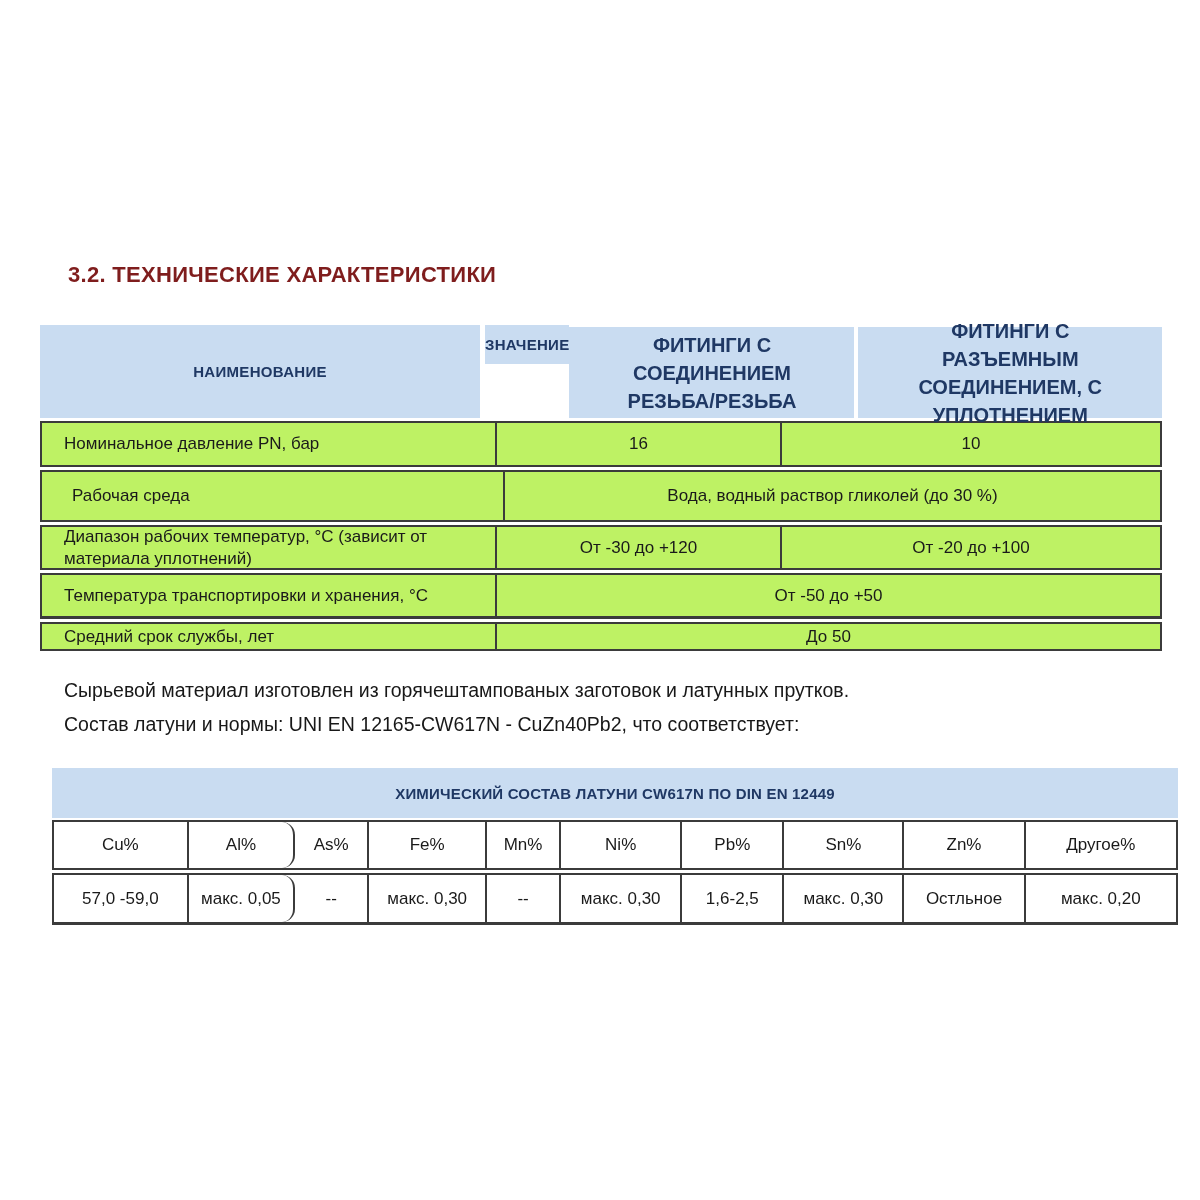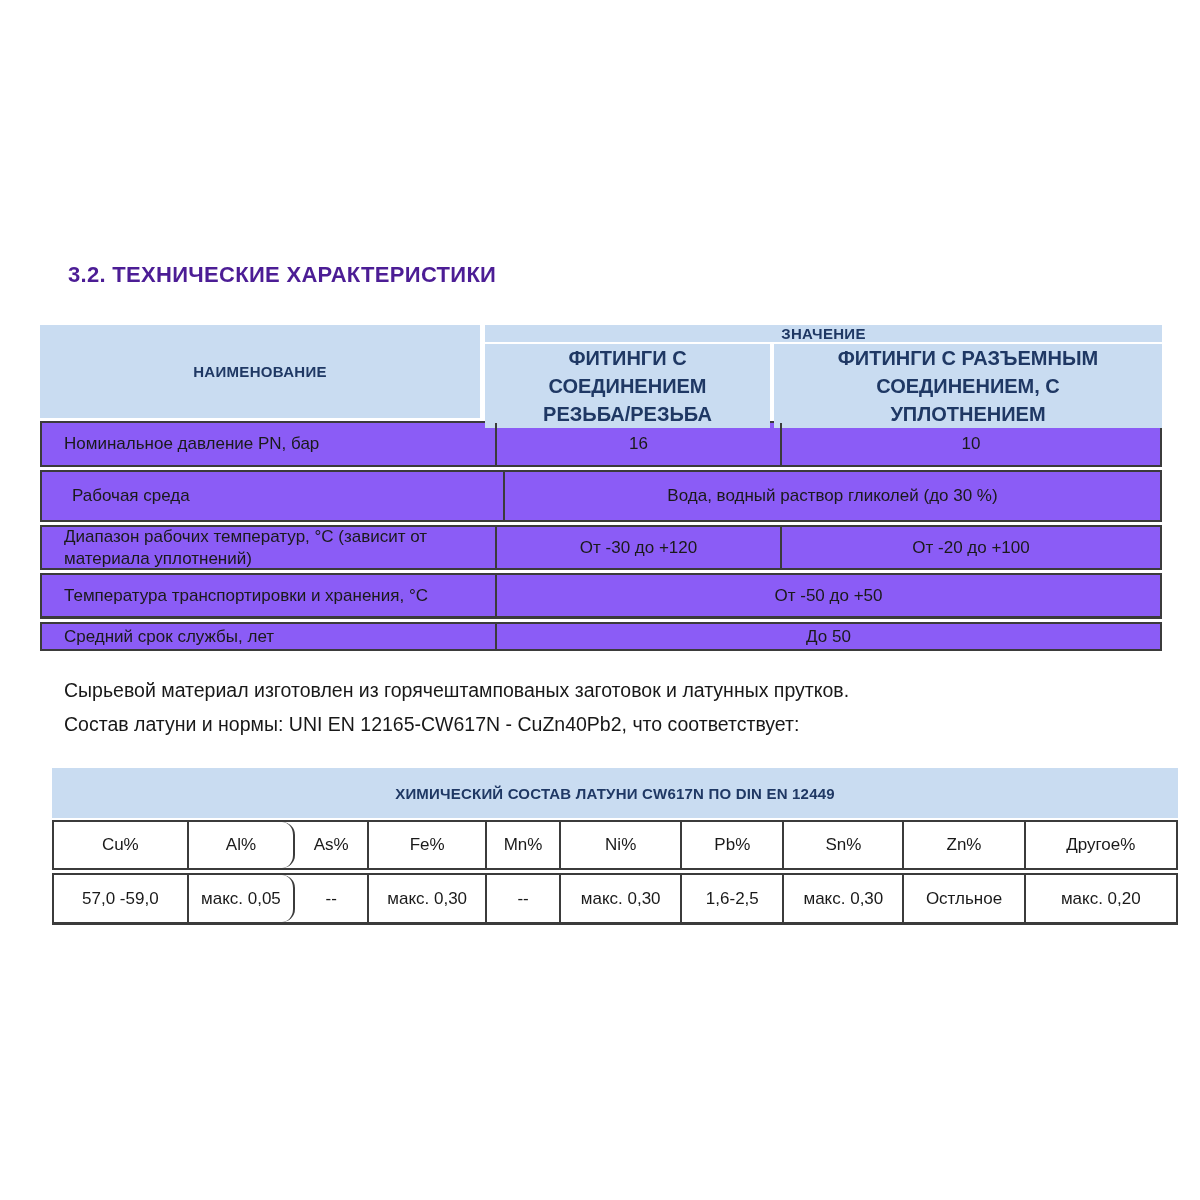--- a/index.html
+++ b/index.html
@@ -10,48 +10,48 @@
   :root {
     --blue:#c9dcf1;
     --navy:#1f3864;
     --ink:#1a1a1a;
     --line:#3b3b3b;
   }
 
   
   .doc-heading {
     position:absolute; left:68px; top:262px;
-    font-size:22px; font-weight:bold; color:#4c1d95; letter-spacing:0.3px;
+    font-size:22px; font-weight:bold; color:#7f1d1d; letter-spacing:0.3px;
   }
 
   
   .spec-table { position:absolute; left:40px; top:325px; width:1122px; }
   .spec-header { display:flex; height:93px; }
   .hdr-name {
     width:440px; background:var(--blue);
     display:flex; align-items:center; justify-content:center;
     color:var(--navy); font-weight:bold; font-size:15px; letter-spacing:0.3px;
   }
-  .hdr-right { flex:1; margin-left:5px; display:flex; flex-direction:column; }
+  .hdr-right { flex:1; margin-left:5px; display:flex; flex-direction:row; }
   .hdr-value {
     height:39px; background:var(--blue);
     display:flex; align-items:center; justify-content:center;
     color:var(--navy); font-weight:bold; font-size:15px; letter-spacing:0.3px;
   }
   .hdr-sub { flex:1; margin-top:2px; display:flex; }
   .hdr-sub-cell {
     background:var(--blue); display:flex; align-items:center; justify-content:center;
     text-align:center; color:var(--navy); font-weight:bold; font-size:20px;
     line-height:1.4; padding:0 26px; box-sizing:border-box;
   }
   .hdr-sub-left { width:285px; margin-right:4px; }
   .hdr-sub-right { flex:1; }
 
   .spec-row {
-    display:flex; border:2px solid var(--line); background:#8b5cf6;
+    display:flex; border:2px solid var(--line); background:#bef264;
     margin-top:3px; box-sizing:border-box; align-items:stretch;
   }
   .spec-row:first-of-type { margin-top:5px; }
   .spec-row:nth-of-type(1) { height:45px; }
   .spec-row:nth-of-type(2) { height:46px; }
   .spec-row:nth-of-type(3) { height:52px;padding-left:8px; }
   .spec-row:nth-of-type(4) { height:45px; }
   .spec-row:nth-of-type(5) { height:46px; border-bottom-width:3px; }
 
   .cell-label {

